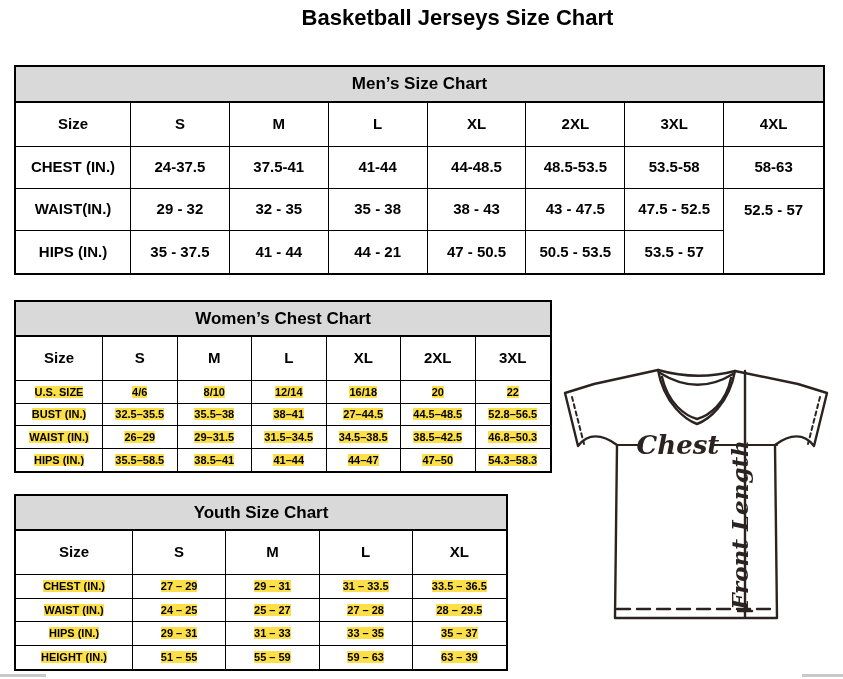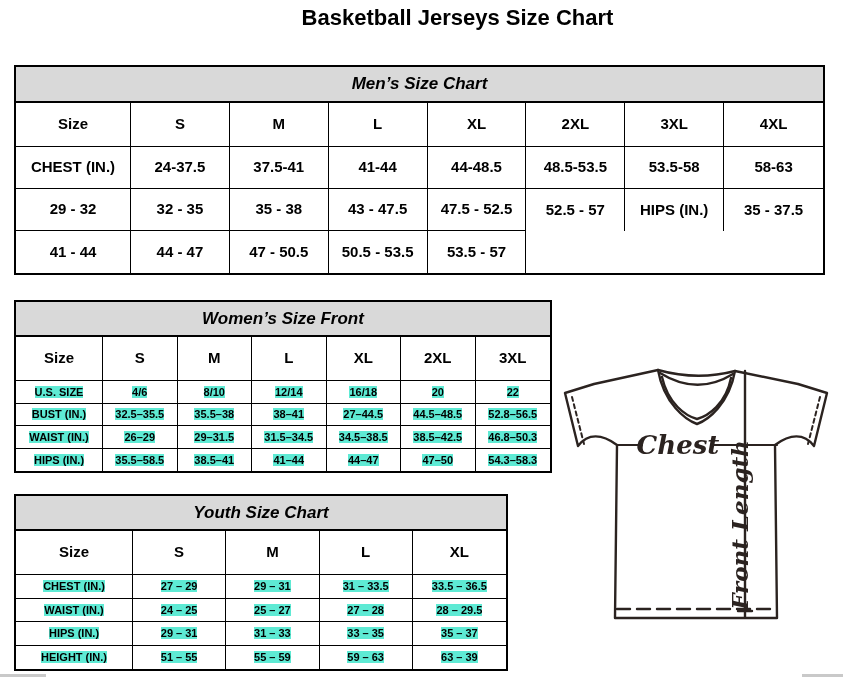--- a/index.html
+++ b/index.html
@@ -9,32 +9,32 @@
     font-family:"Liberation Sans", sans-serif;
   }
   .page-title{
     position:absolute;top:5px;left:0;width:843px;text-align:center;
     font-size:22px;font-weight:bold;padding-left:36px;
   }
   .size-table{position:absolute;border:2px solid #000;background:#fff;box-sizing:content-box}
   .band{
     display:flex;align-items:center;justify-content:center;
     background:#d9d9d9;border-bottom:2px solid #000;
-    font-weight:bold;font-size:17px;font-style:italic;
+    font-weight:bold;font-size:17px;
   }
   .grid{display:grid}
   .c{
     display:flex;align-items:center;justify-content:center;
     border-right:1.5px solid #000;border-bottom:1.5px solid #000;
     font-weight:bold;text-align:center;line-height:1.1;
   }
   .head{font-size:15px}
   .d15{font-size:15px}
   .d{font-size:11px}
-  .hl{background:#5eead4;padding:0 0}
+  .hl{background:#fde047;padding:0 0}
 
   .t-mens{left:14px;top:65px;width:807px}
   .t-mens .band{height:34px}
   .t-mens .grid{grid-template-columns:115px repeat(7,1fr);grid-template-rows:44px 42px 42px 42px}
   .t-mens .c:nth-child(8n){border-right:none}
   .t-mens .c:nth-last-child(-n+8){border-bottom:none}
 
   .t-womens{left:14px;top:300px;width:534px}
   .t-womens .band{height:33px}
   .t-womens .grid{grid-template-columns:87px repeat(6,1fr);grid-template-rows:44px 22.5px 22.5px 22.5px 22.5px}
@@ -69,39 +69,41 @@
 
     <div class="c d15">CHEST (IN.)</div>
     <div class="c d15">24-37.5</div>
     <div class="c d15">37.5-41</div>
     <div class="c d15">41-44</div>
     <div class="c d15">44-48.5</div>
     <div class="c d15">48.5-53.5</div>
     <div class="c d15">53.5-58</div>
     <div class="c d15">58-63</div>
 
+    <div class="c d15">WAIST(IN.)</div>
     <div class="c d15">29 - 32</div>
     <div class="c d15">32 - 35</div>
     <div class="c d15">35 - 38</div>
+    <div class="c d15">38 - 43</div>
     <div class="c d15">43 - 47.5</div>
     <div class="c d15">47.5 - 52.5</div>
     <div class="c d15">52.5 - 57</div>
 
     <div class="c d15">HIPS (IN.)</div>
     <div class="c d15">35 - 37.5</div>
     <div class="c d15">41 - 44</div>
-    <div class="c d15">44 - 47</div>
+    <div class="c d15">44 - 21</div>
     <div class="c d15">47 - 50.5</div>
     <div class="c d15">50.5 - 53.5</div>
     <div class="c d15">53.5 - 57</div>
   </div>
 </div>
 
 <div class="size-table t-womens">
-  <div class="band">Women’s Size Front</div>
+  <div class="band">Women’s Chest Chart</div>
   <div class="grid">
     <div class="c head">Size</div>
     <div class="c head">S</div>
     <div class="c head">M</div>
     <div class="c head">L</div>
     <div class="c head">XL</div>
     <div class="c head">2XL</div>
     <div class="c head">3XL</div>
 
     <div class="c d">

